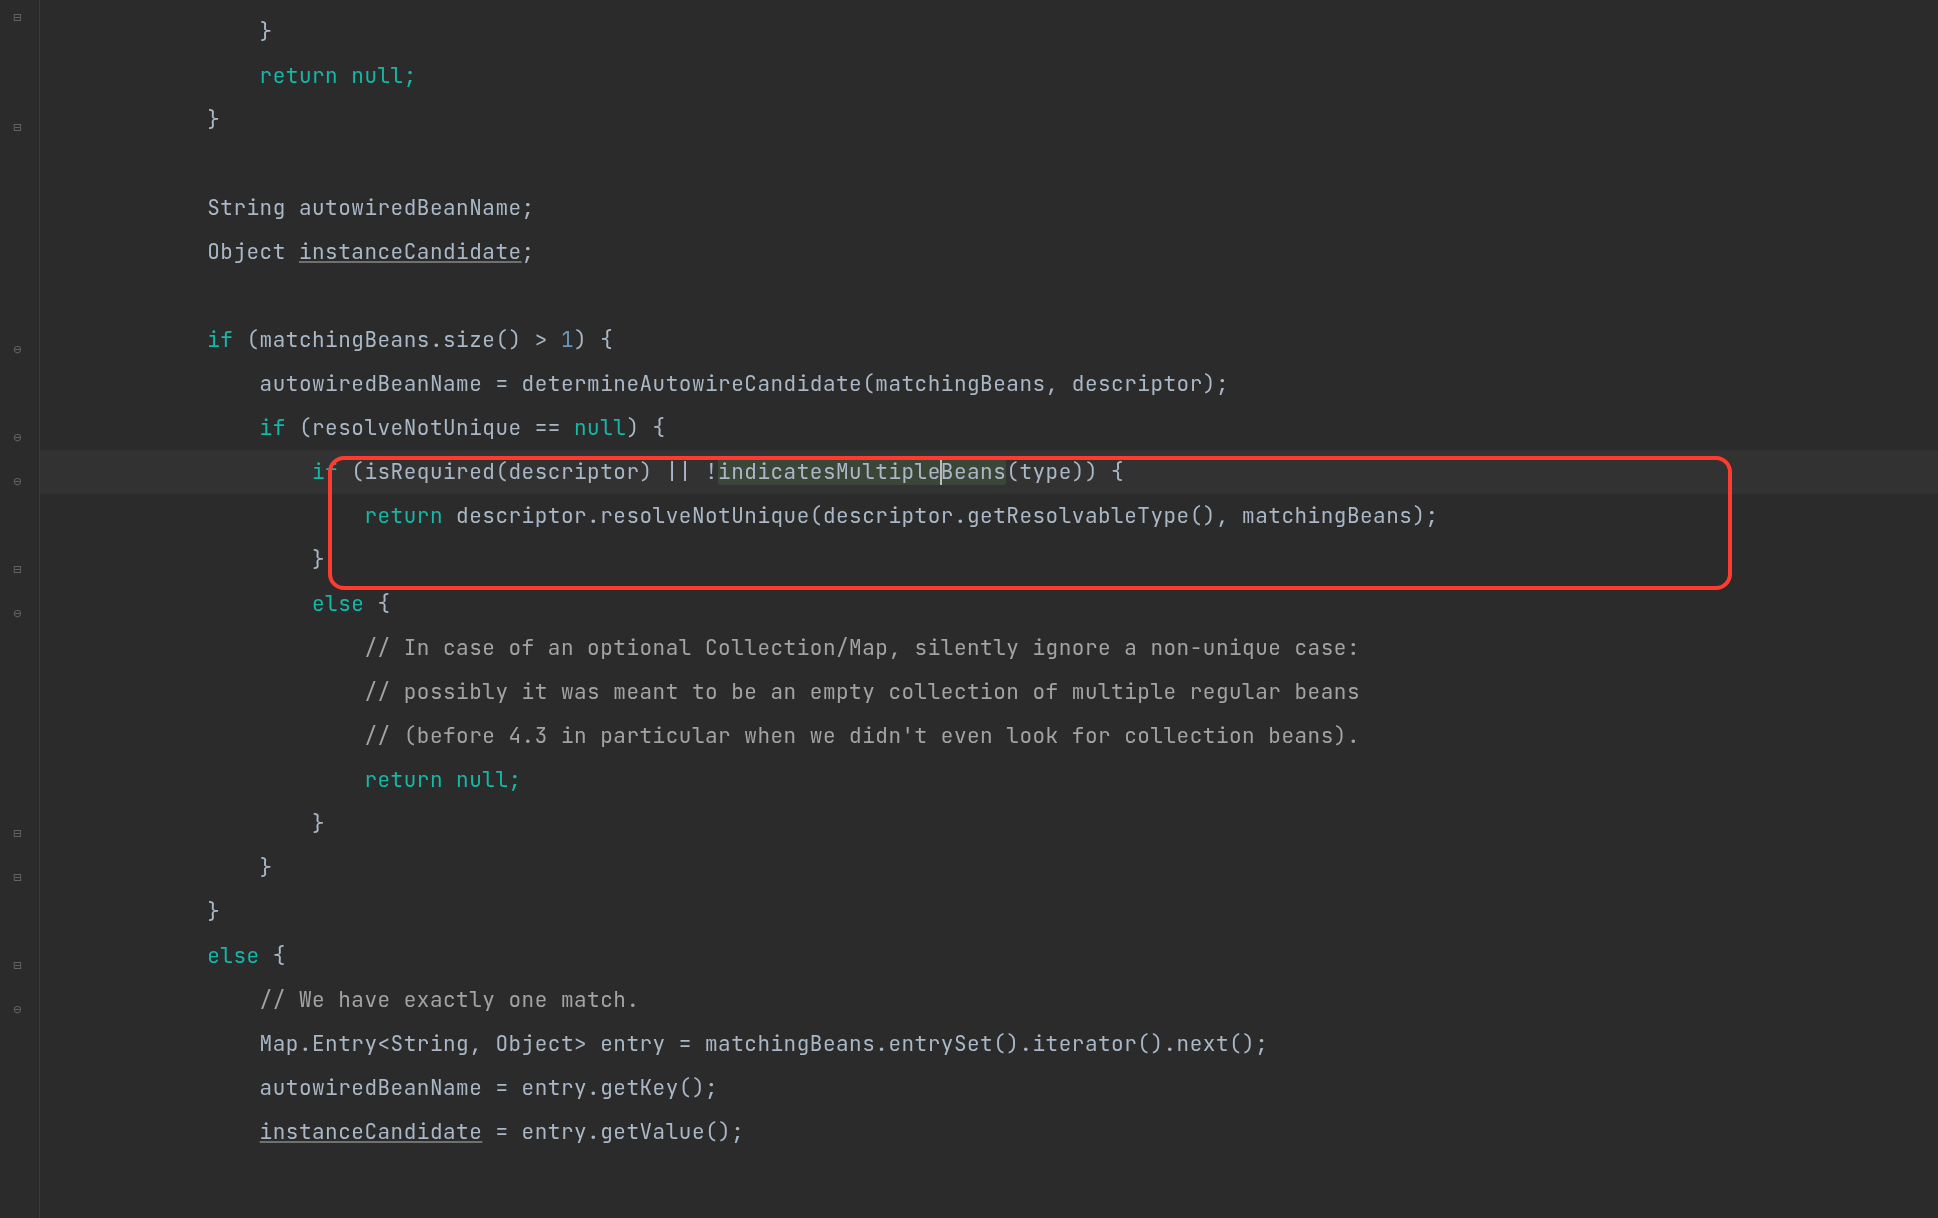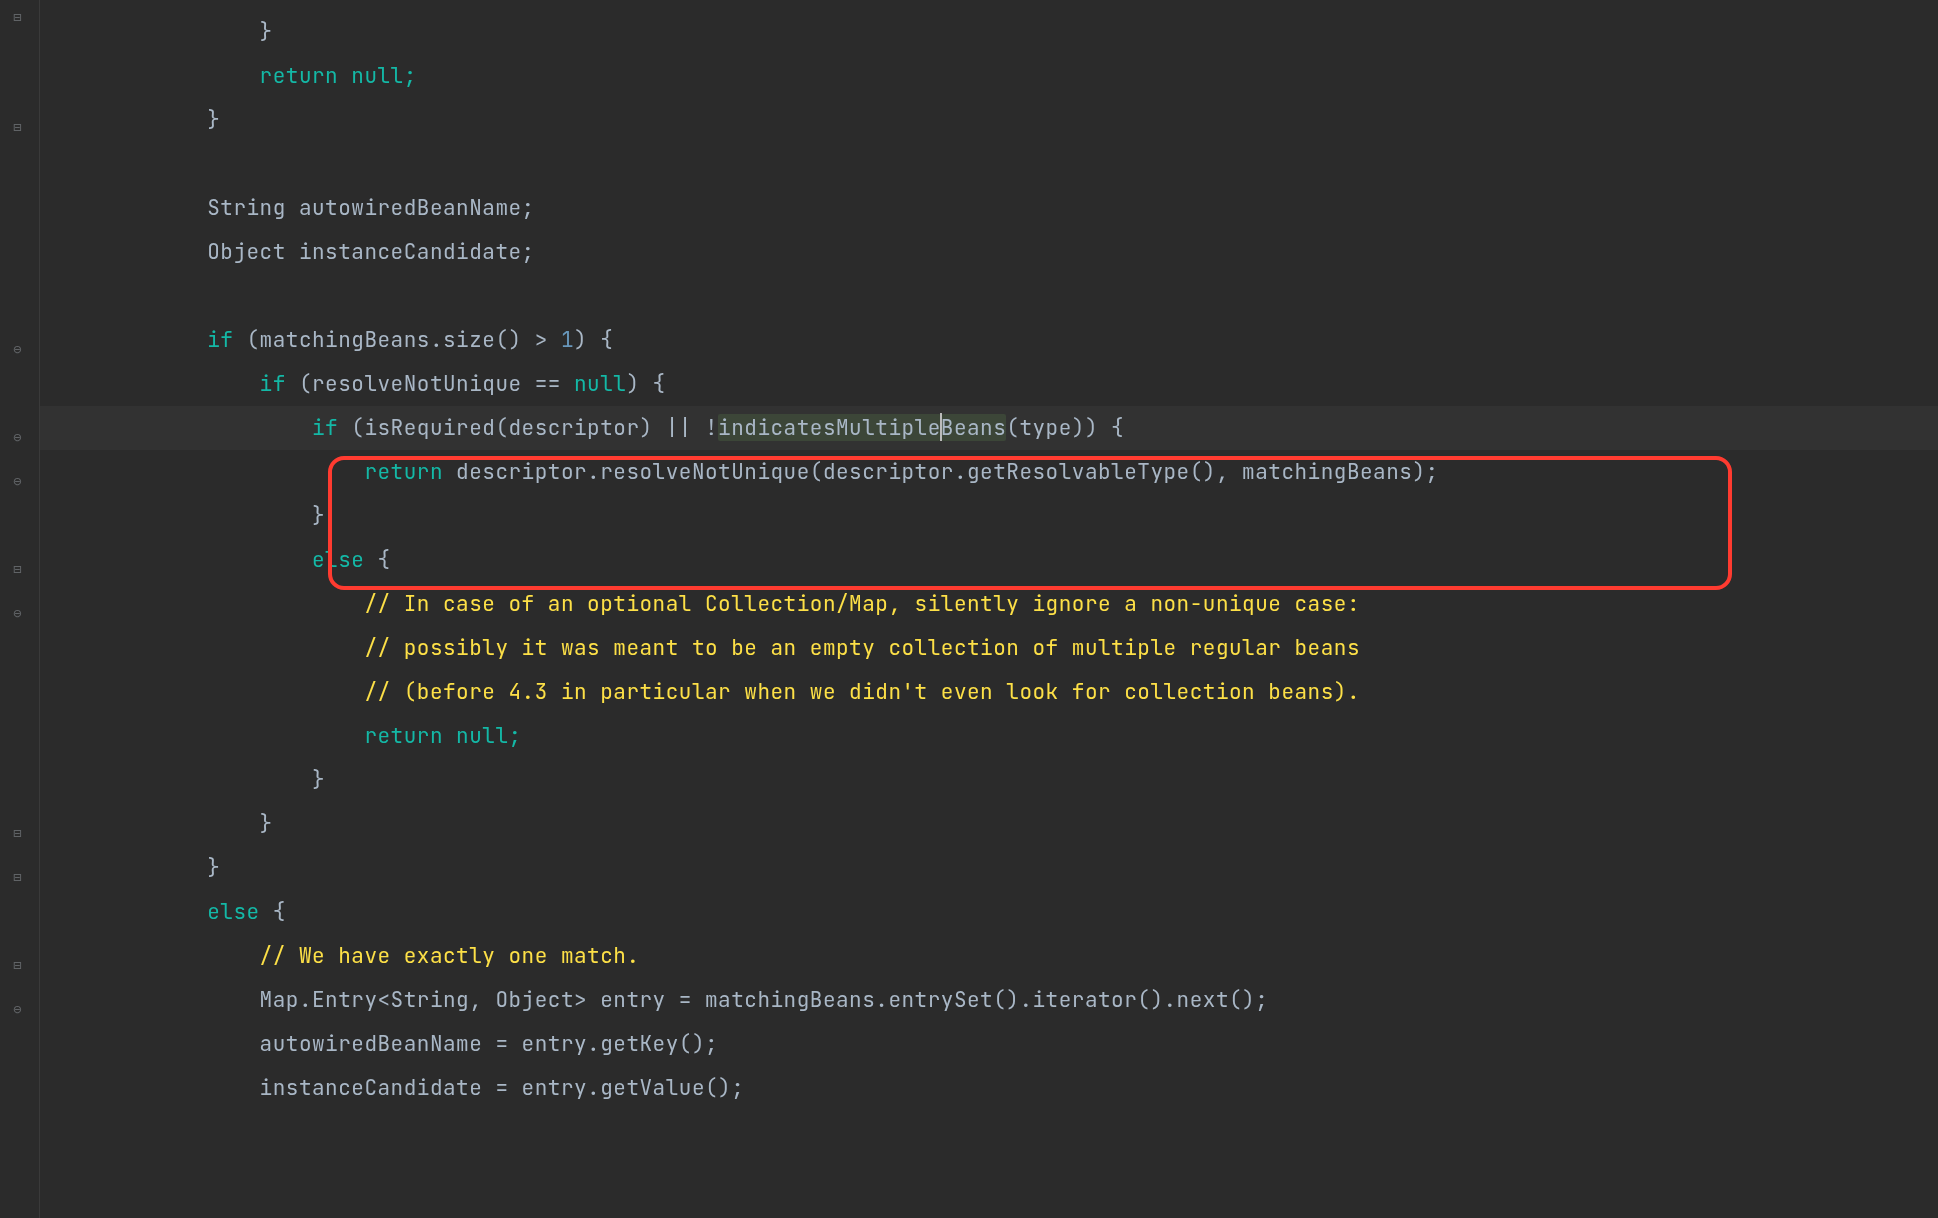--- a/index.html
+++ b/index.html
@@ -44,22 +44,22 @@
     line-height: 44px;
     white-space: pre;
     padding-left: 10px;
     letter-spacing: 0.5px;
   }
   .line.cursor-line {
     background: #323232;
   }
   .kw { color: #14b8a6; }
   .num { color: #6897bb; }
-  .comment { color: #fde047; }
-  .underline { text-decoration-color: #707070; }
+  .comment { color: #a3a3a3; }
+  .underline { text-decoration: underline; text-decoration-color: #707070; }
   .highlight-word {
     background: #3c4638;
     border-radius: 2px;
     margin-top: 12px;
   }
   .caret {
     display: inline-block;
     width: 2px;
     height: 28px;
     background: #bbbbbb;
@@ -107,20 +107,21 @@
     <div class="line"></div>
 
     <div class="line"><span>            String </span><span>autowiredBeanName</span><span>;</span></div>
 
     <div class="line"><span>            Object </span><span class="underline">instanceCandidate</span><span>;</span></div>
 
     <div class="line"></div>
 
     <div class="line"><span class="kw">            if</span><span> (matchingBeans.size() &gt; </span><span class="num">1</span><span>) {</span></div>
 
+    <div class="line"><span>                autowiredBeanName = determineAutowireCandidate(matchingBeans, descriptor);</span></div>
 
     <div class="line"><span class="kw">                if</span><span> (resolveNotUnique == </span><span class="kw">null</span><span>) {</span></div>
 
     <div class="line cursor-line"><span class="kw">                    if</span><span> (isRequired(descriptor) || !</span><span class="highlight-word">indicatesMultiple</span><span class="caret"></span><span class="highlight-word">Beans</span><span>(type)) {</span></div>
 
     <div class="line"><span class="kw">                        return</span><span> descriptor.resolveNotUnique(descriptor.getResolvableType(), matchingBeans);</span></div>
 
     <div class="line"><span>                    }</span></div>
 
     <div class="line"><span class="kw">                    else</span><span> {</span></div>

